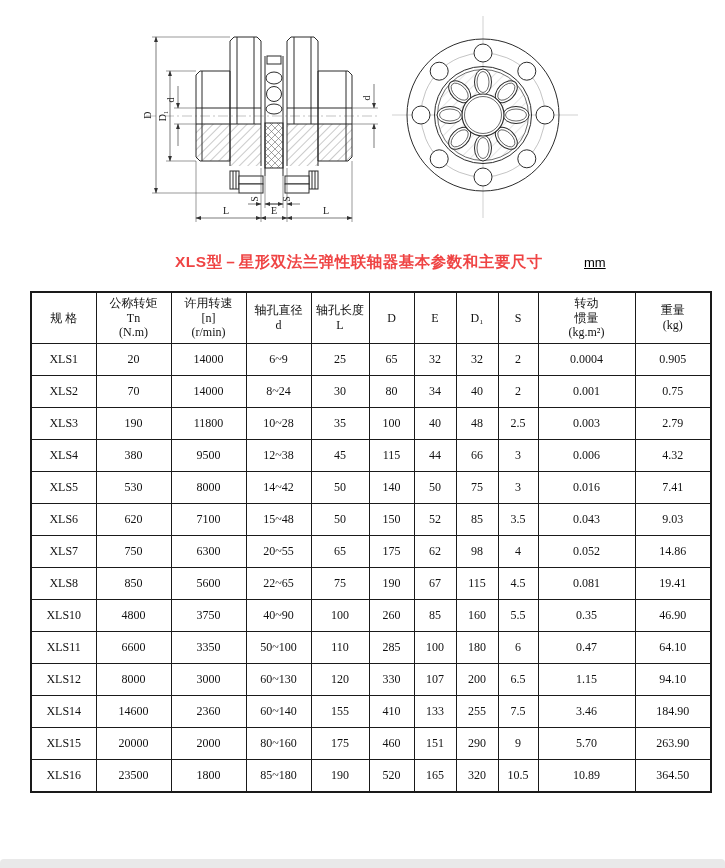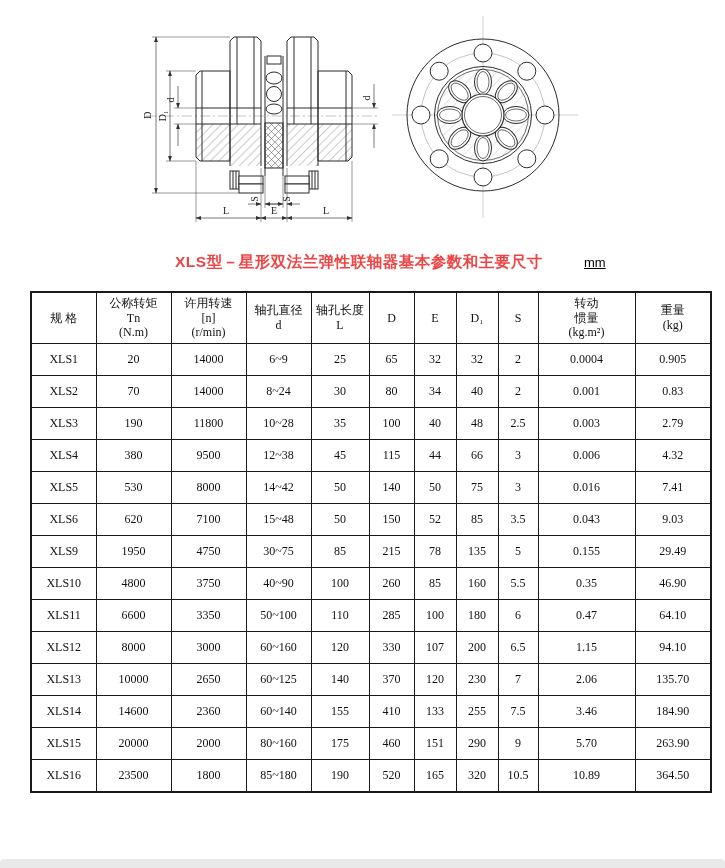--- a/index.html
+++ b/index.html
@@ -322,21 +322,21 @@
           <td>XLS2</td>
           <td>70</td>
           <td>14000</td>
           <td>8~24</td>
           <td>30</td>
           <td>80</td>
           <td>34</td>
           <td>40</td>
           <td>2</td>
           <td>0.001</td>
-          <td>0.83</td>
+          <td>0.75</td>
         </tr>
         <tr>
           <td>XLS3</td>
           <td>190</td>
           <td>11800</td>
           <td>10~28</td>
           <td>35</td>
           <td>100</td>
           <td>40</td>
           <td>48</td>
@@ -377,31 +377,44 @@
           <td>15~48</td>
           <td>50</td>
           <td>150</td>
           <td>52</td>
           <td>85</td>
           <td>3.5</td>
           <td>0.043</td>
           <td>9.03</td>
         </tr>
         <tr>
-          <td>XLS9</td>
-          <td>1950</td>
-          <td>4750</td>
-          <td>30~75</td>
-          <td>85</td>
-          <td>215</td>
-          <td>78</td>
-          <td>135</td>
-          <td>5</td>
-          <td>0.155</td>
-          <td>29.49</td>
+          <td>XLS7</td>
+          <td>750</td>
+          <td>6300</td>
+          <td>20~55</td>
+          <td>65</td>
+          <td>175</td>
+          <td>62</td>
+          <td>98</td>
+          <td>4</td>
+          <td>0.052</td>
+          <td>14.86</td>
+        </tr>
+        <tr>
+          <td>XLS8</td>
+          <td>850</td>
+          <td>5600</td>
+          <td>22~65</td>
+          <td>75</td>
+          <td>190</td>
+          <td>67</td>
+          <td>115</td>
+          <td>4.5</td>
+          <td>0.081</td>
+          <td>19.41</td>
         </tr>
         <tr>
           <td>XLS10</td>
           <td>4800</td>
           <td>3750</td>
           <td>40~90</td>
           <td>100</td>
           <td>260</td>
           <td>85</td>
           <td>160</td>
@@ -419,41 +432,28 @@
           <td>100</td>
           <td>180</td>
           <td>6</td>
           <td>0.47</td>
           <td>64.10</td>
         </tr>
         <tr>
           <td>XLS12</td>
           <td>8000</td>
           <td>3000</td>
-          <td>60~160</td>
+          <td>60~130</td>
           <td>120</td>
           <td>330</td>
           <td>107</td>
           <td>200</td>
           <td>6.5</td>
           <td>1.15</td>
           <td>94.10</td>
-        </tr>
-        <tr>
-          <td>XLS13</td>
-          <td>10000</td>
-          <td>2650</td>
-          <td>60~125</td>
-          <td>140</td>
-          <td>370</td>
-          <td>120</td>
-          <td>230</td>
-          <td>7</td>
-          <td>2.06</td>
-          <td>135.70</td>
         </tr>
         <tr>
           <td>XLS14</td>
           <td>14600</td>
           <td>2360</td>
           <td>60~140</td>
           <td>155</td>
           <td>410</td>
           <td>133</td>
           <td>255</td>

